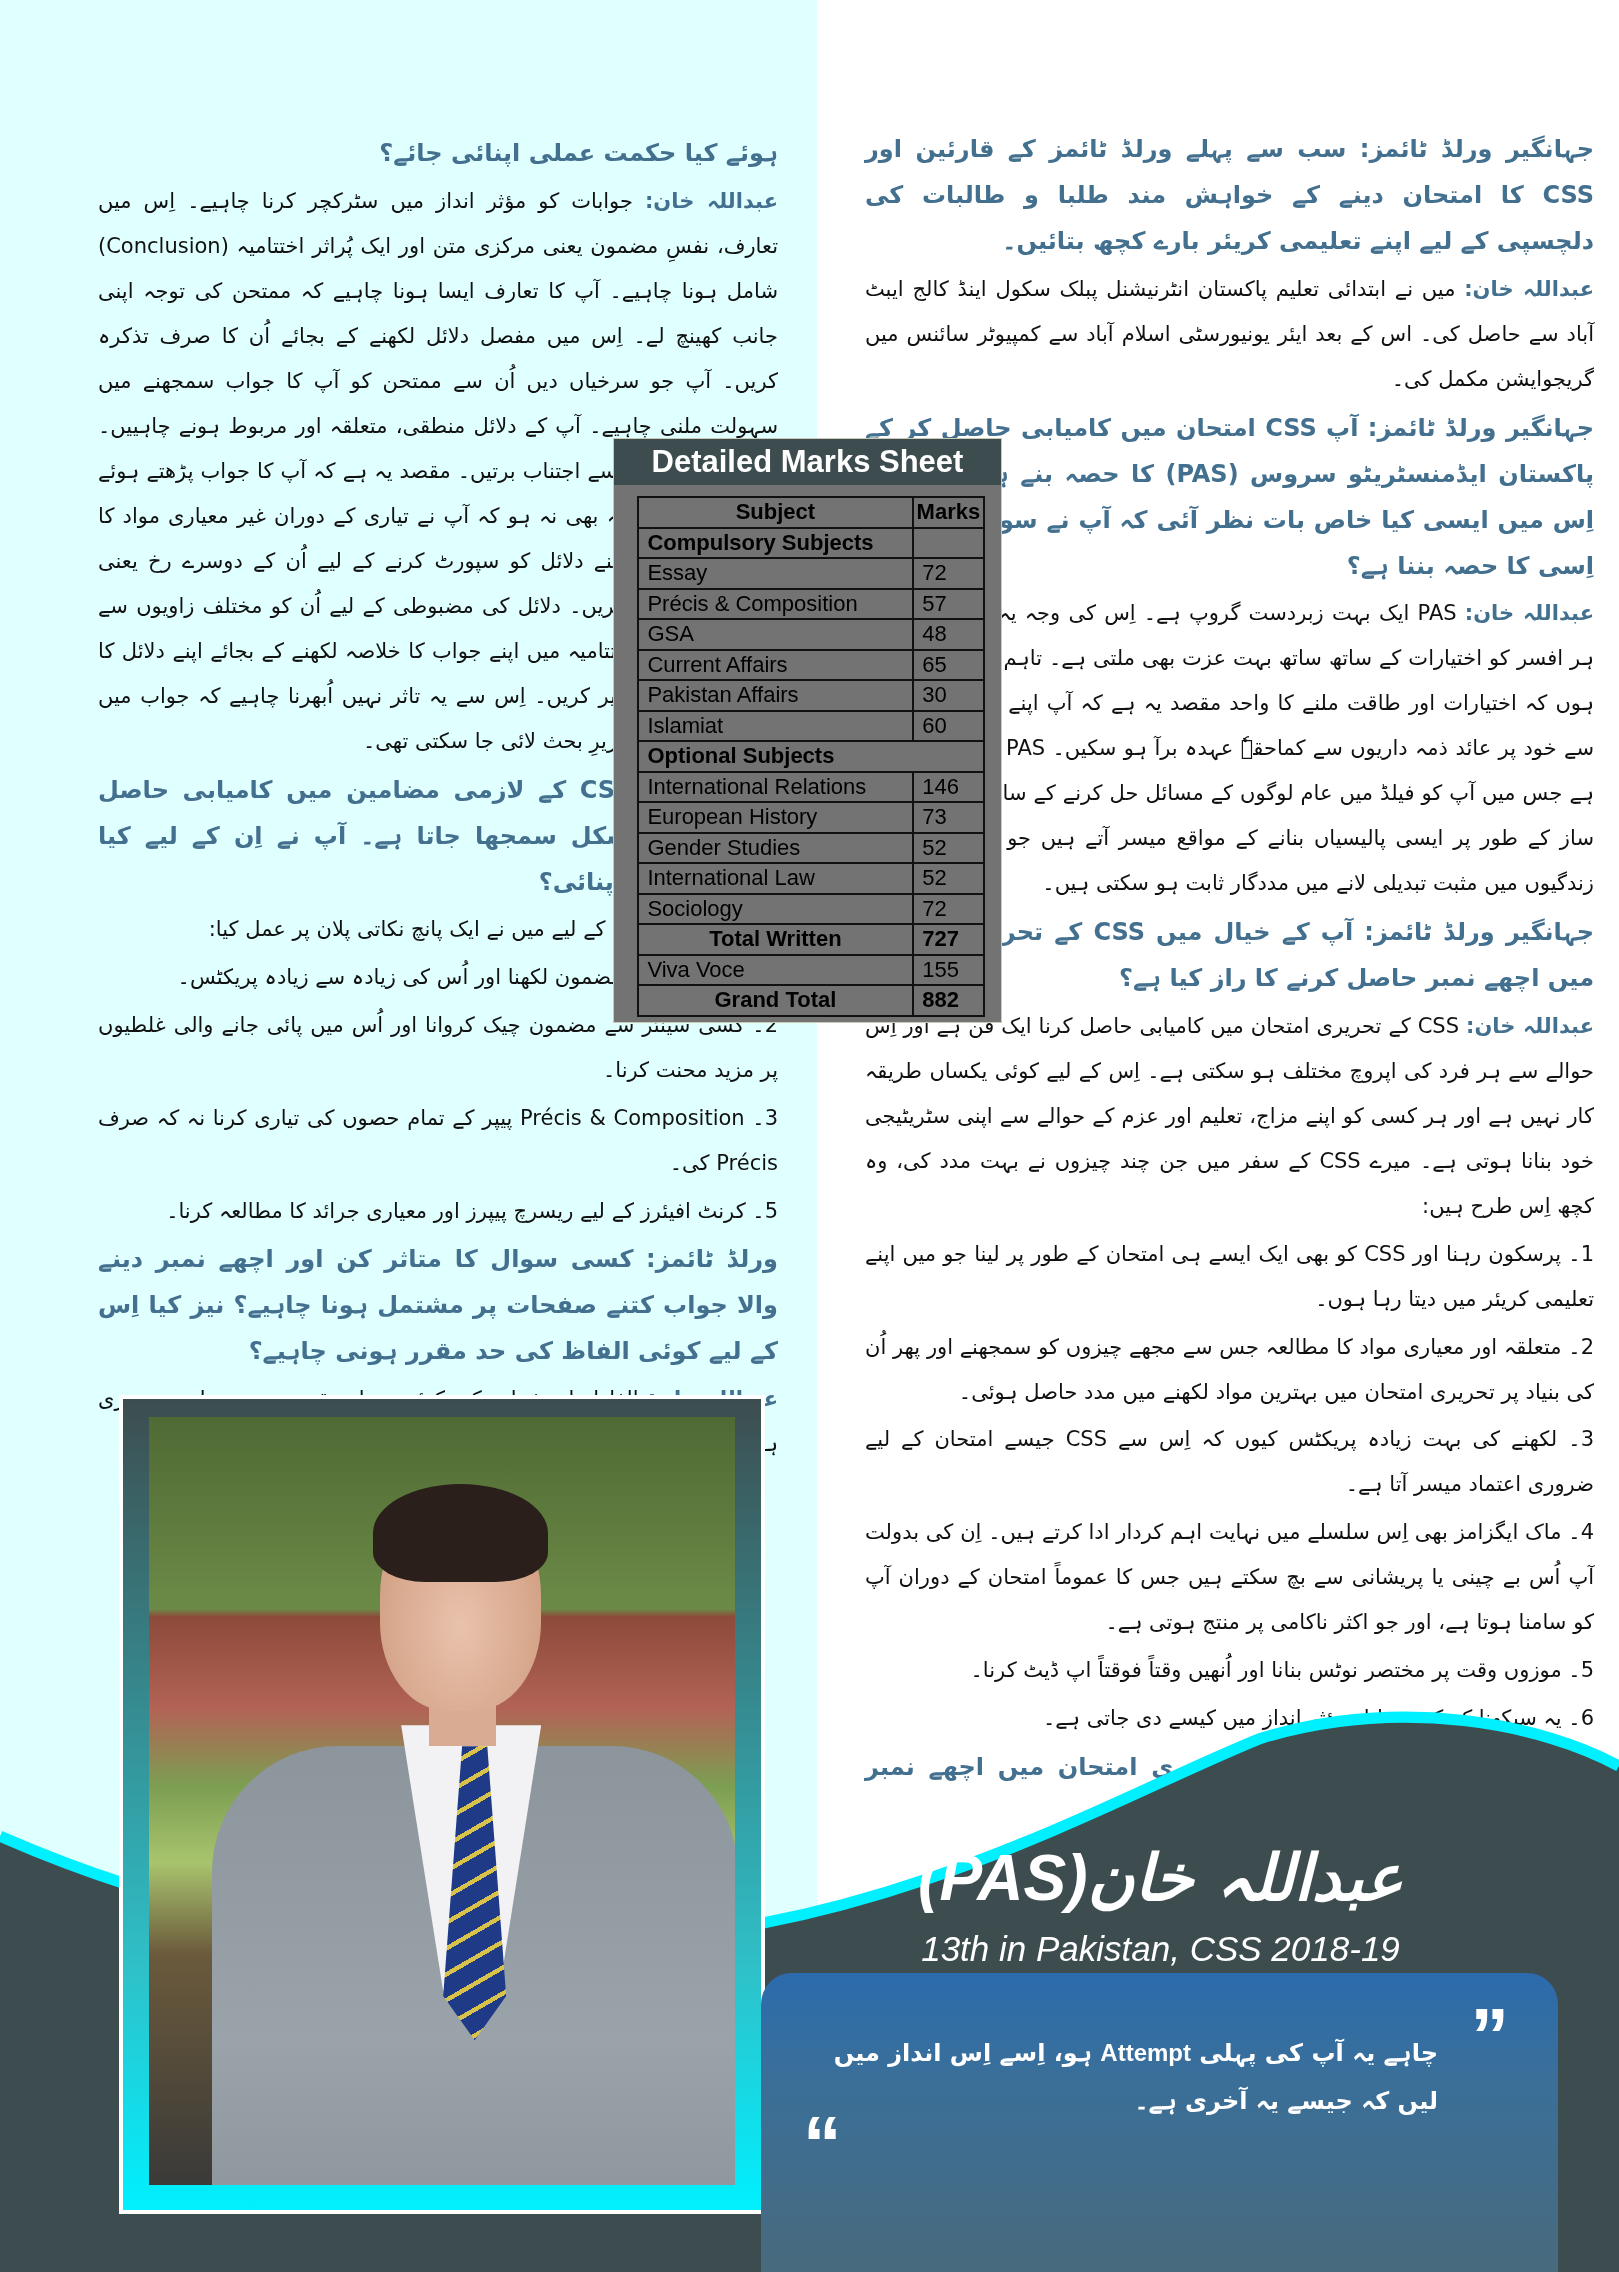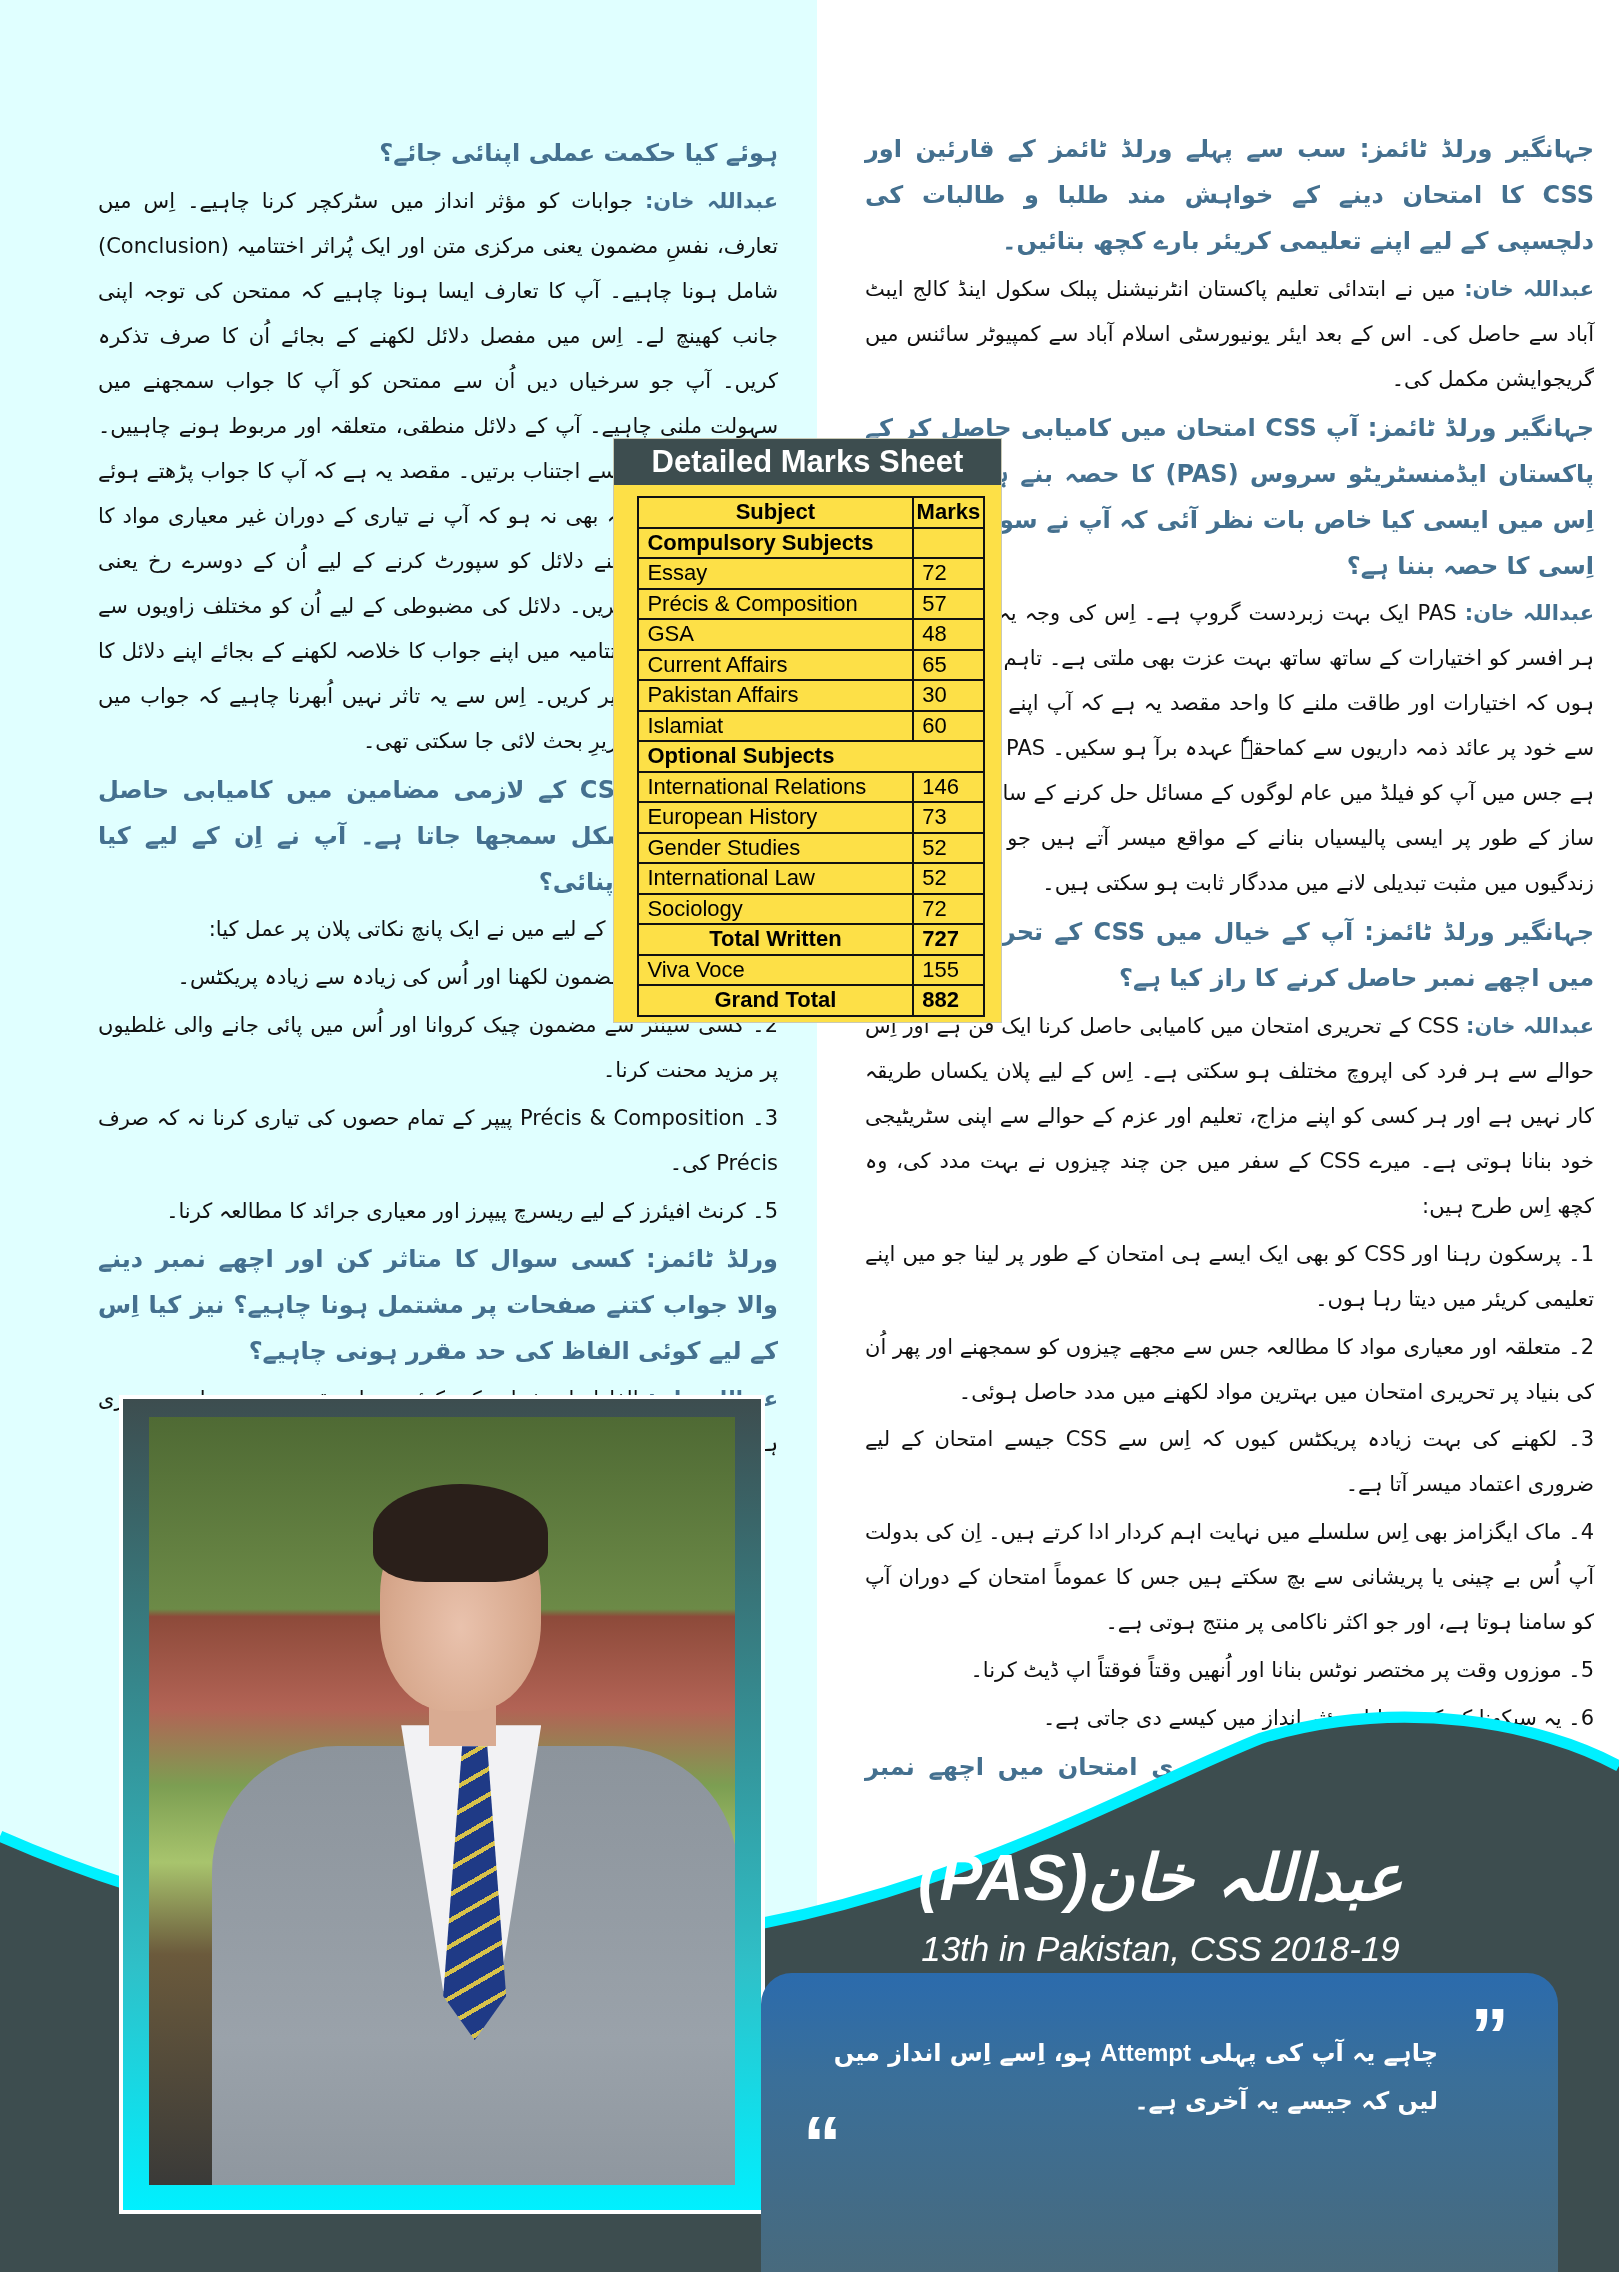--- a/index.html
+++ b/index.html
@@ -9,21 +9,21 @@
   .left-bg { position: absolute; left: 0; top: 0; width: 817px; height: 2273px; background: #e0ffff; }
 
   .col { position: absolute; direction: rtl; text-align: justify; color: #111; }
   .urdu { font-family: "DejaVu Sans", sans-serif; font-size: 21px; line-height: 45px; }
   .q { color: #44708f; font-weight: bold; font-size: 24px; line-height: 46px; }
   .spk { color: #44708f; font-weight: bold; }
   .para { margin-bottom: 2.8px; }
   .en { font-family: "Liberation Sans", sans-serif; direction: ltr; unicode-bidi: embed; }
 
   
-  .marks-box { position: absolute; left: 613px; top: 438px; width: 389px; height: 585px; background: #fde047; border: 1.4px solid #c9c9b5; }
+  .marks-box { position: absolute; left: 613px; top: 438px; width: 389px; height: 585px; background: #737373; border: 1.4px solid #c9c9b5; }
   .marks-title { height: 46px; background: #3d4d4f; color: #fff; font-family: "Liberation Sans", sans-serif; font-weight: bold; font-size: 31px; line-height: 46px; text-align: center; }
   .marks-table { position: absolute; left: 23px; top: 57px; width: 348px; border-collapse: collapse; font-family: "Liberation Sans", sans-serif; color: #000; }
   .marks-table td, .marks-table th { border: 2.1px solid #111; height: 30.5px; padding: 0 8.4px; font-size: 22px; white-space: nowrap; }
   .marks-table th { font-weight: bold; text-align: center; font-size: 22px; border-radius: 13px; }
   .marks-table td.num { width: 67px; }
   .marks-table .section td { font-weight: bold; }
   .marks-table .total td { font-weight: bold; }
   .marks-table .total td.lbl { text-align: center; border-radius: 8px; }
 
   
@@ -54,21 +54,21 @@
 <body>
 
 <div class="left-bg"></div>
 
 <div class="col urdu" id="right-col" style="left:865px; top:126px; width:729px;">
     <div class="para q"><span class="spk">جہانگیر ورلڈ ٹائمز:</span><span> سب سے پہلے ورلڈ ٹائمز کے قارئین اور CSS کا امتحان دینے کے خواہش مند طلبا و طالبات کی دلچسپی کے لیے اپنے تعلیمی کریئر بارے کچھ بتائیں۔</span></div>
     <div class="para"><span class="spk">عبداللہ خان:</span><span> میں نے ابتدائی تعلیم پاکستان انٹرنیشنل پبلک سکول اینڈ کالج ایبٹ آباد سے حاصل کی۔ اس کے بعد ایئر یونیورسٹی اسلام آباد سے کمپیوٹر سائنس میں گریجوایشن مکمل کی۔</span></div>
     <div class="para q"><span class="spk">جہانگیر ورلڈ ٹائمز:</span><span> آپ CSS امتحان میں کامیابی حاصل کر کے پاکستان ایڈمنسٹریٹو سروس (PAS) کا حصہ بنے ہیں۔ آپ کو اِس میں ایسی کیا خاص بات نظر آئی کہ آپ نے سوچا کہ مجھے اِسی کا حصہ بننا ہے؟</span></div>
     <div class="para"><span class="spk">عبداللہ خان:</span><span> PAS ایک بہت زبردست گروپ ہے۔ اِس کی وجہ یہ ہے کہ اِس کے ہر افسر کو اختیارات کے ساتھ ساتھ بہت عزت بھی ملتی ہے۔ تاہم میں یہ سمجھتا ہوں کہ اختیارات اور طاقت ملنے کا واحد مقصد یہ ہے کہ آپ اپنے عہدے کے حوالے سے خود پر عائد ذمہ داریوں سے کماحقہٗ عہدہ برآ ہو سکیں۔ PAS ایک ایسا گروپ ہے جس میں آپ کو فیلڈ میں عام لوگوں کے مسائل حل کرنے کے ساتھ ساتھ پالیسی ساز کے طور پر ایسی پالیسیاں بنانے کے مواقع میسر آتے ہیں جو عام لوگوں کی زندگیوں میں مثبت تبدیلی لانے میں مددگار ثابت ہو سکتی ہیں۔</span></div>
     <div class="para q"><span class="spk">جہانگیر ورلڈ ٹائمز:</span><span> آپ کے خیال میں CSS کے تحریری امتحان میں اچھے نمبر حاصل کرنے کا راز کیا ہے؟</span></div>
-    <div class="para"><span class="spk">عبداللہ خان:</span><span> CSS کے تحریری امتحان میں کامیابی حاصل کرنا ایک فن ہے اور اِس حوالے سے ہر فرد کی اپروچ مختلف ہو سکتی ہے۔ اِس کے لیے پلان یکساں طریقہ کار نہیں ہے اور ہر کسی کو اپنے مزاج، تعلیم اور عزم کے حوالے سے اپنی سٹریٹیجی خود بنانا ہوتی ہے۔ میرے CSS کے سفر میں جن چند چیزوں نے بہت مدد کی، وہ کچھ اِس طرح ہیں:</span></div>
+    <div class="para"><span class="spk">عبداللہ خان:</span><span> CSS کے تحریری امتحان میں کامیابی حاصل کرنا ایک فن ہے اور اِس حوالے سے ہر فرد کی اپروچ مختلف ہو سکتی ہے۔ اِس کے لیے کوئی یکساں طریقہ کار نہیں ہے اور ہر کسی کو اپنے مزاج، تعلیم اور عزم کے حوالے سے اپنی سٹریٹیجی خود بنانا ہوتی ہے۔ میرے CSS کے سفر میں جن چند چیزوں نے بہت مدد کی، وہ کچھ اِس طرح ہیں:</span></div>
     <div class="para"><span>1۔ پرسکون رہنا اور CSS کو بھی ایک ایسے ہی امتحان کے طور پر لینا جو میں اپنے تعلیمی کریئر میں دیتا رہا ہوں۔</span></div>
     <div class="para"><span>2۔ متعلقہ اور معیاری مواد کا مطالعہ جس سے مجھے چیزوں کو سمجھنے اور پھر اُن کی بنیاد پر تحریری امتحان میں بہترین مواد لکھنے میں مدد حاصل ہوئی۔</span></div>
     <div class="para"><span>3۔ لکھنے کی بہت زیادہ پریکٹس کیوں کہ اِس سے CSS جیسے امتحان کے لیے ضروری اعتماد میسر آتا ہے۔</span></div>
     <div class="para"><span>4۔ ماک ایگزامز بھی اِس سلسلے میں نہایت اہم کردار ادا کرتے ہیں۔ اِن کی بدولت آپ اُس بے چینی یا پریشانی سے بچ سکتے ہیں جس کا عموماً امتحان کے دوران آپ کو سامنا ہوتا ہے، اور جو اکثر ناکامی پر منتج ہوتی ہے۔</span></div>
     <div class="para"><span>5۔ موزوں وقت پر مختصر نوٹس بنانا اور اُنھیں وقتاً فوقتاً اپ ڈیٹ کرنا۔</span></div>
     <div class="para"><span>6۔ یہ سیکھنا کہ کوئی دلیل مؤثر انداز میں کیسے دی جاتی ہے۔</span></div>
     <div class="para q"><span class="spk">جہانگیر ورلڈ ٹائمز:</span><span> CSS کے تحریری امتحان میں اچھے نمبر حاصل کرنے کے لیے جوابات لکھتے</span></div>
   </div>
 
 <div class="col urdu" id="left-col-top" style="left:98px; top:130px; width:680px;">

